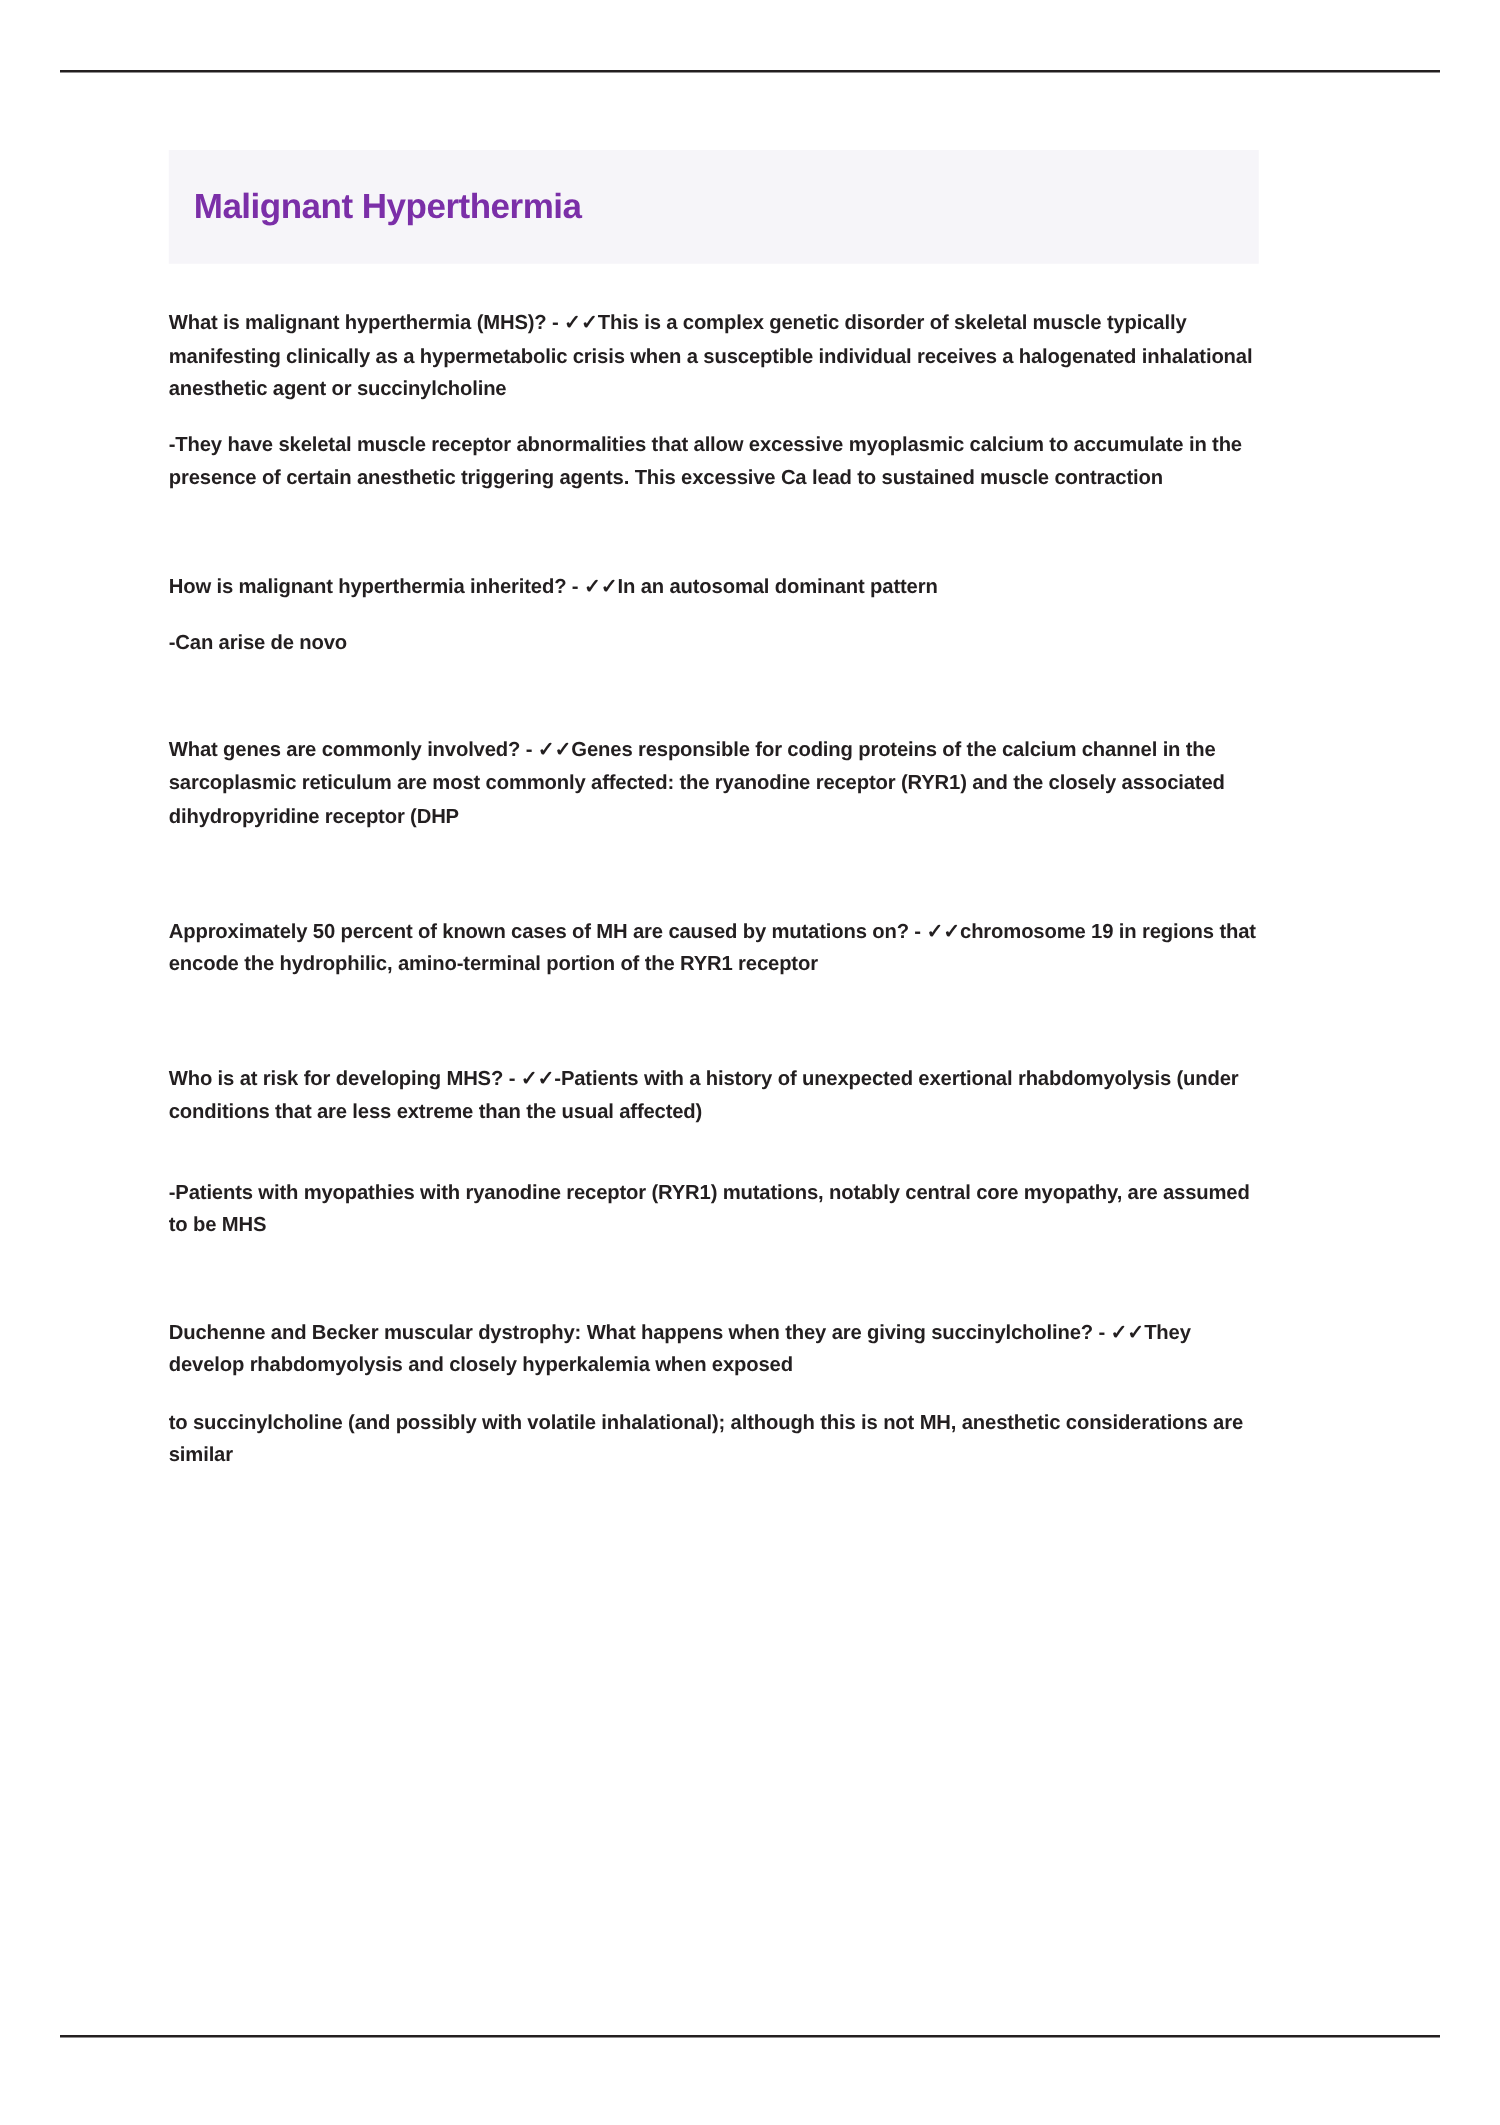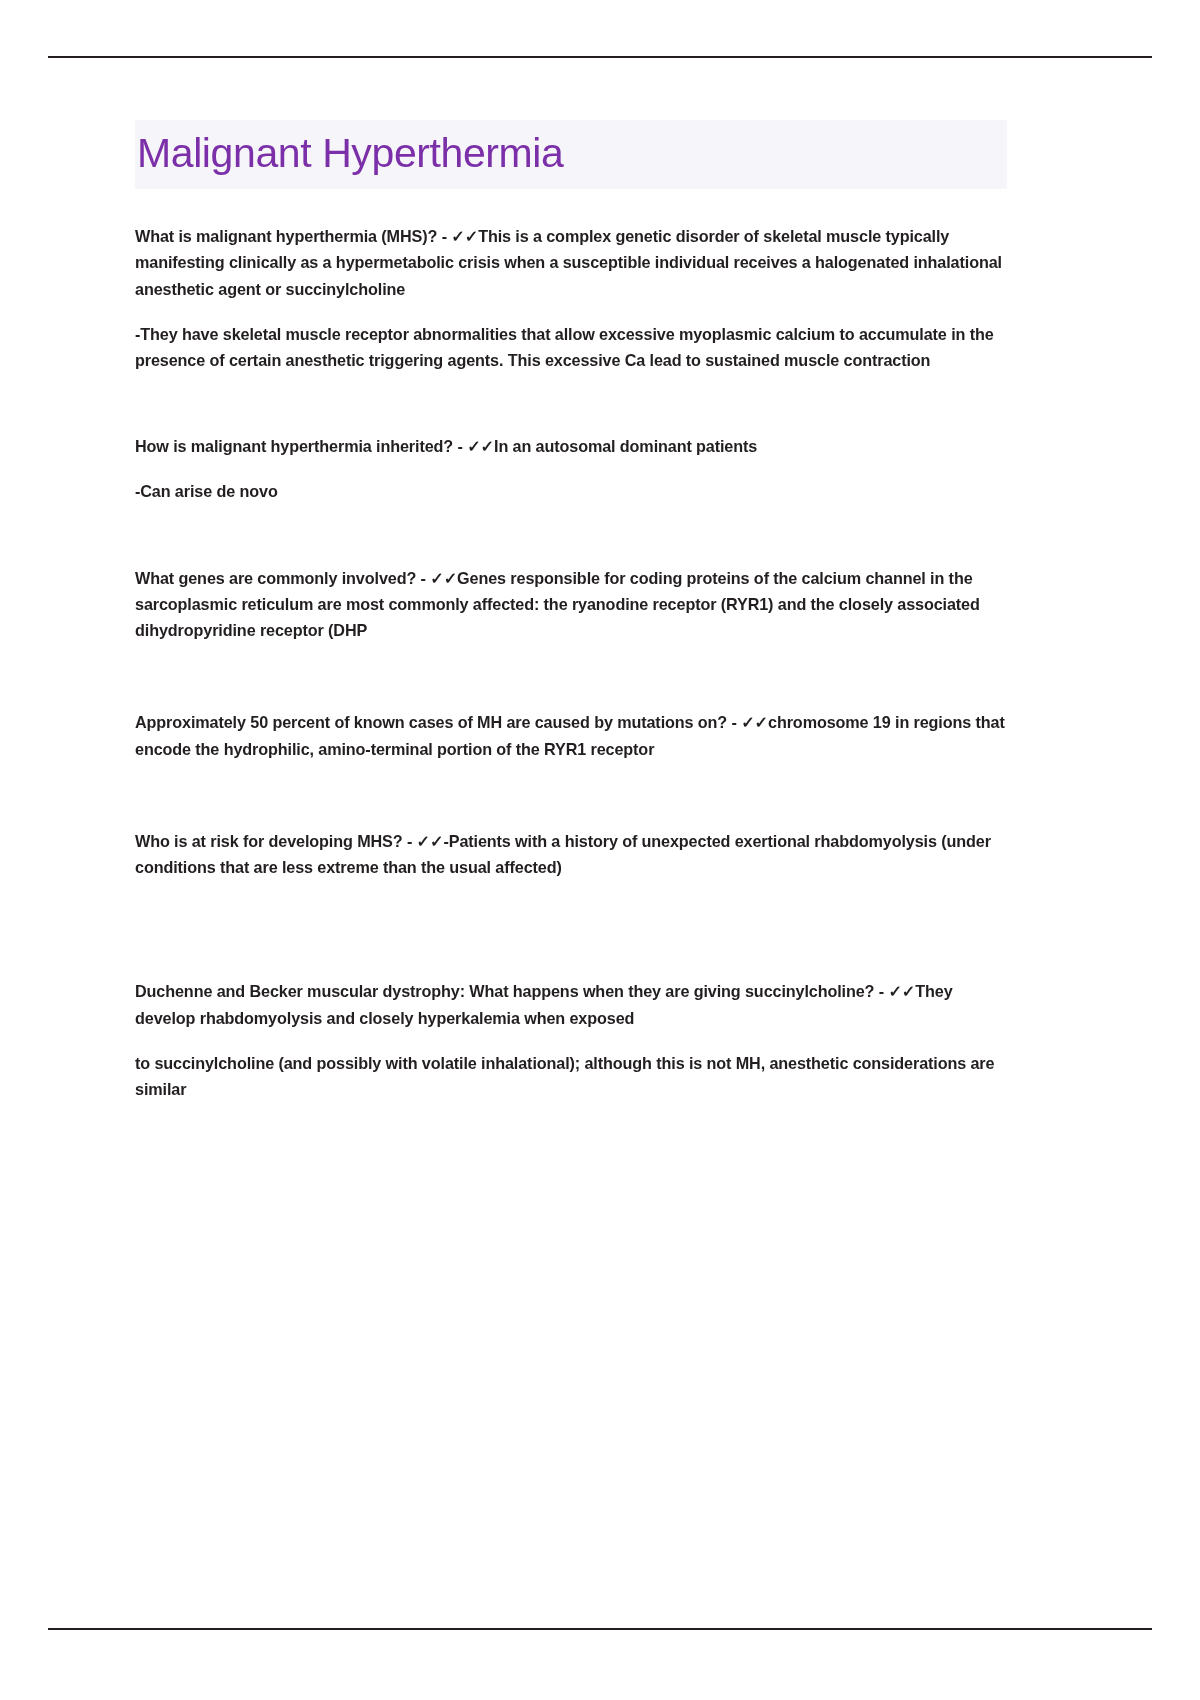--- a/index.html
+++ b/index.html
@@ -36,25 +36,25 @@
     top: 120px;
     width: 872px;
   }
 
   .title-band {
     background: #f6f5f9;
     padding: 12px 2px 14px 2px;
     margin-bottom: 34px;
   }
   h1.doc-title {
-    margin: 0;
+    margin: 18px;
     font-family: "Liberation Sans", sans-serif;
-    font-size: 41px;
+    font-size: 28px;
     line-height: 1.05;
-    font-weight: 400;
+    font-weight: 700;
     color: #7b2fa8;
     letter-spacing: -0.4px;
   }
 
   .block {
     margin: 0 0 0 0;
     font-size: 16.2px;
     line-height: 1.62;
     color: #231f20;
     font-weight: 700;
@@ -77,37 +77,38 @@
     <div class="title-band">
       <h1 class="doc-title">Malignant Hyperthermia</h1>
     </div>
 
     <p class="block">What is malignant hyperthermia (MHS)? - ✓✓This is a complex genetic disorder of skeletal muscle typically manifesting clinically as a hypermetabolic crisis when a susceptible individual receives a halogenated inhalational anesthetic agent or succinylcholine</p>
     <div class="gap-para"></div>
     <p class="block">-They have skeletal muscle receptor abnormalities that allow excessive myoplasmic calcium to accumulate in the presence of certain anesthetic triggering agents. This excessive Ca lead to sustained muscle contraction</p>
 
     <div class="gap-section"></div>
 
-    <p class="block">How is malignant hyperthermia inherited? - ✓✓In an autosomal dominant patients</p>
+    <p class="block">How is malignant hyperthermia inherited? - ✓✓In an autosomal dominant pattern</p>
     <div class="gap-para"></div>
     <p class="block">-Can arise de novo</p>
 
     <div class="gap-section"></div>
 
     <p class="block">What genes are commonly involved? - ✓✓Genes responsible for coding proteins of the calcium channel in the sarcoplasmic reticulum are most commonly affected: the ryanodine receptor (RYR1) and the closely associated dihydropyridine receptor (DHP</p>
 
     <div class="gap-section-lg"></div>
 
     <p class="block">Approximately 50 percent of known cases of MH are caused by mutations on? - ✓✓chromosome 19 in regions that encode the hydrophilic, amino-terminal portion of the RYR1 receptor</p>
 
     <div class="gap-section-lg"></div>
 
     <p class="block">Who is at risk for developing MHS? - ✓✓-Patients with a history of unexpected exertional rhabdomyolysis (under conditions that are less extreme than the usual affected)</p>
     <div class="gap-para"></div>
     <div class="gap-para"></div>
+    <p class="block">-Patients with myopathies with ryanodine receptor (RYR1) mutations, notably central core myopathy, are assumed to be MHS</p>
 
     <div class="gap-section"></div>
 
     <p class="block">Duchenne and Becker muscular dystrophy: What happens when they are giving succinylcholine? - ✓✓They develop rhabdomyolysis and closely hyperkalemia when exposed</p>
     <div class="gap-para"></div>
     <p class="block">to succinylcholine (and possibly with volatile inhalational); although this is not MH, anesthetic considerations are similar</p>
 
     <div class="gap-section"></div>
 
 

